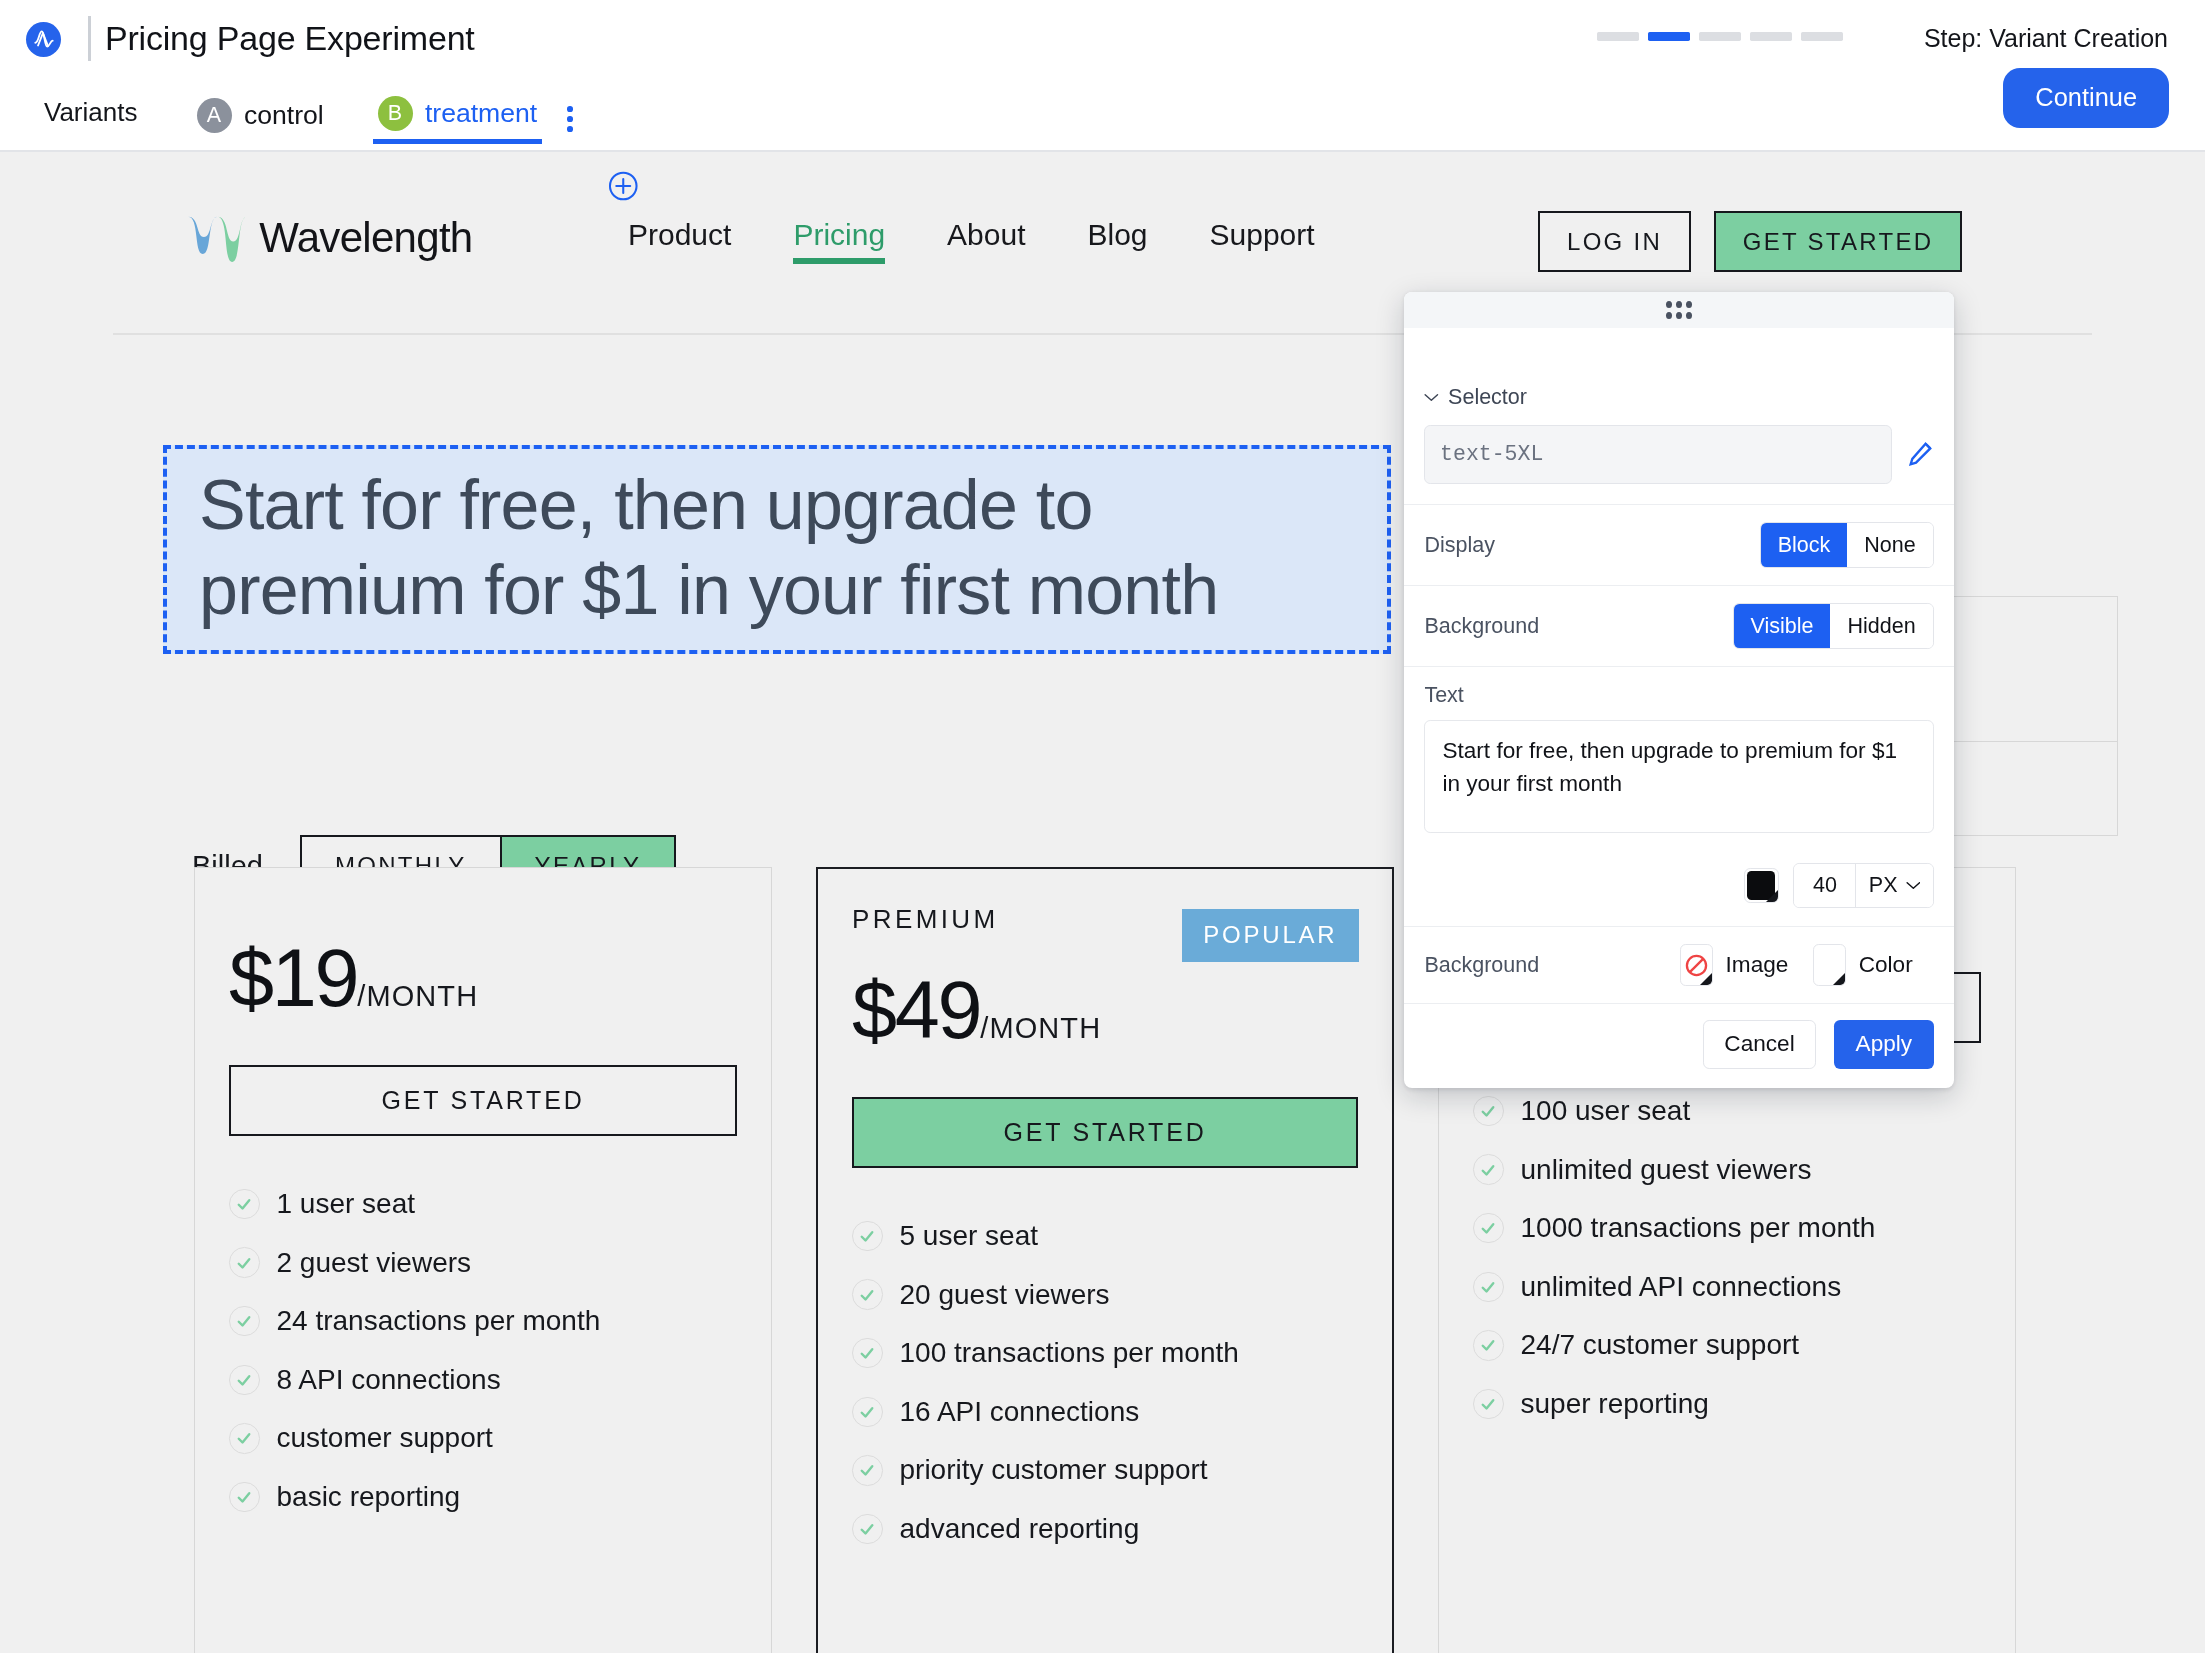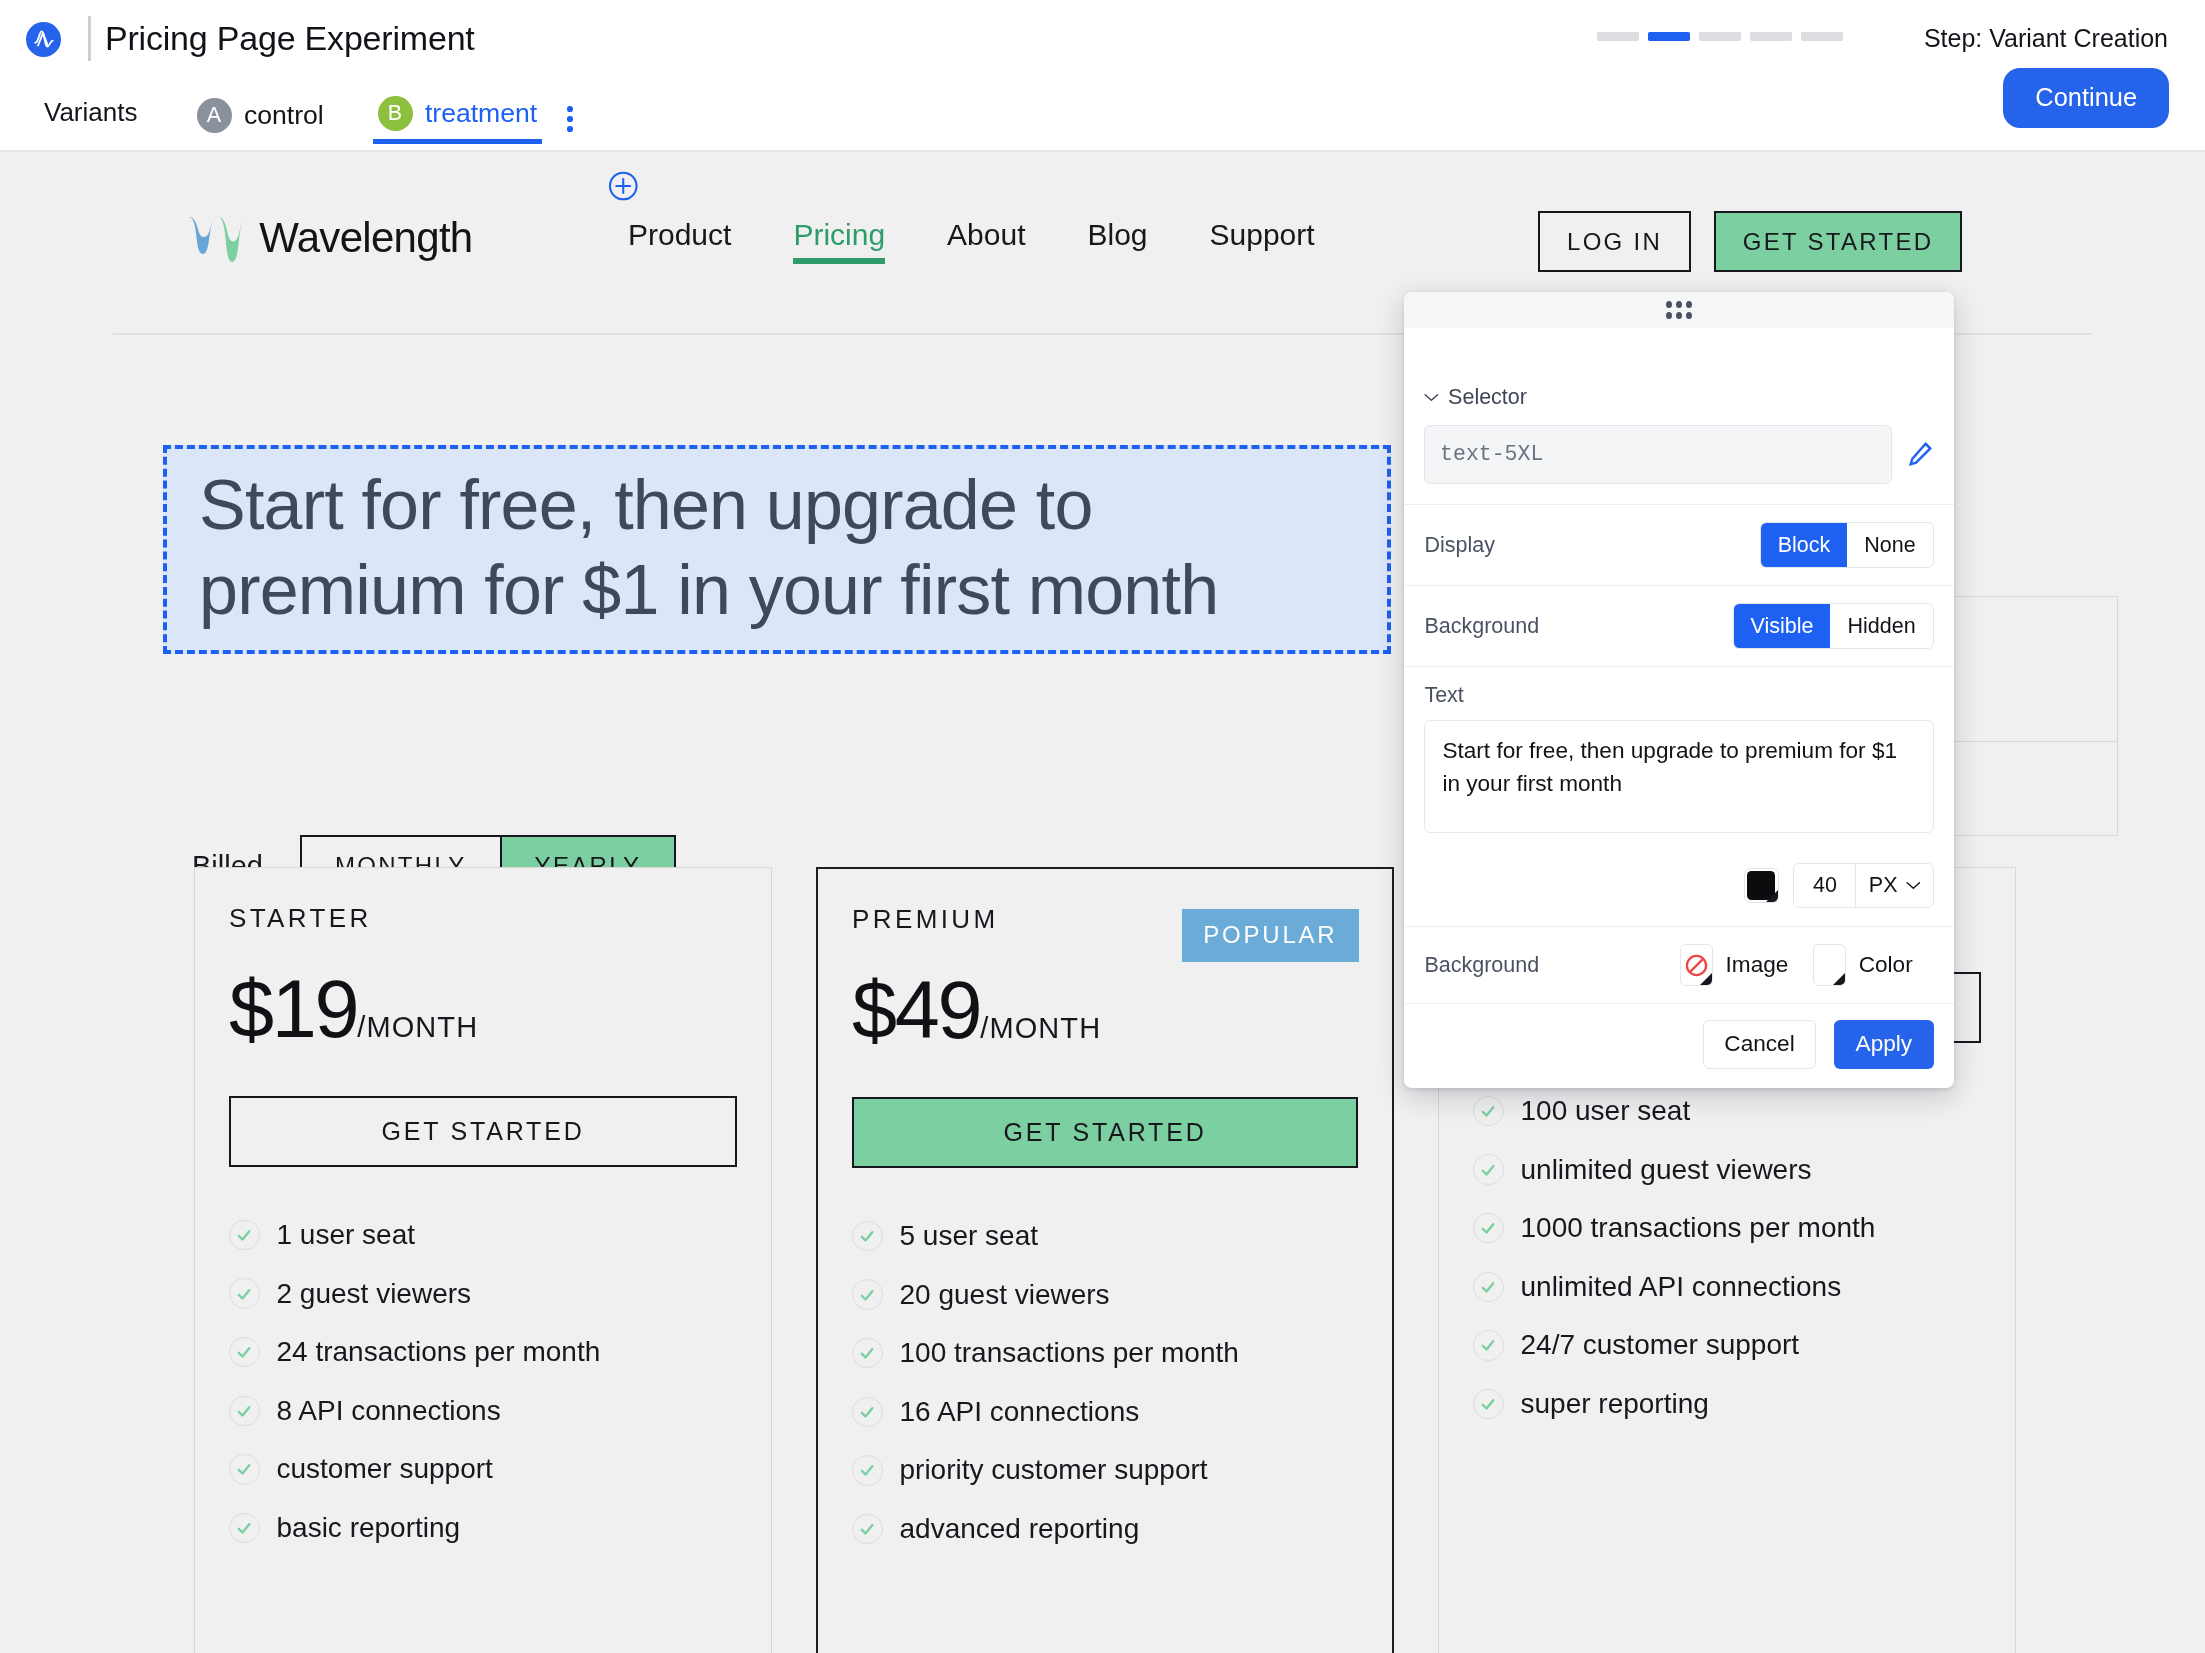--- a/index.html
+++ b/index.html
@@ -452,21 +452,20 @@
         <span class="testi-score">4.7</span>
       </div>
       <div class="testi-sub">MERS</div>
     </div>
     <div class="testi-bot">of 2024</div>
   </div>
 
   <div class="cards">
 
     <div class="card">
-      <div class="card-tier">STARTER</div>
       <div class="price-row">
         <span class="price-amt">$19</span>
         <span class="price-per">/MONTH</span>
       </div>
       <button class="card-cta">GET STARTED</button>
       <div class="feat-list">
         <div class="feat">
           <span class="check-circle">
               <svg viewBox="0 0 24 24">
                 <path d="M5 13 L10 18 L19 7" fill="none" stroke="#7ccfa1" stroke-width="3.2" stroke-linecap="round" stroke-linejoin="round"></path>

